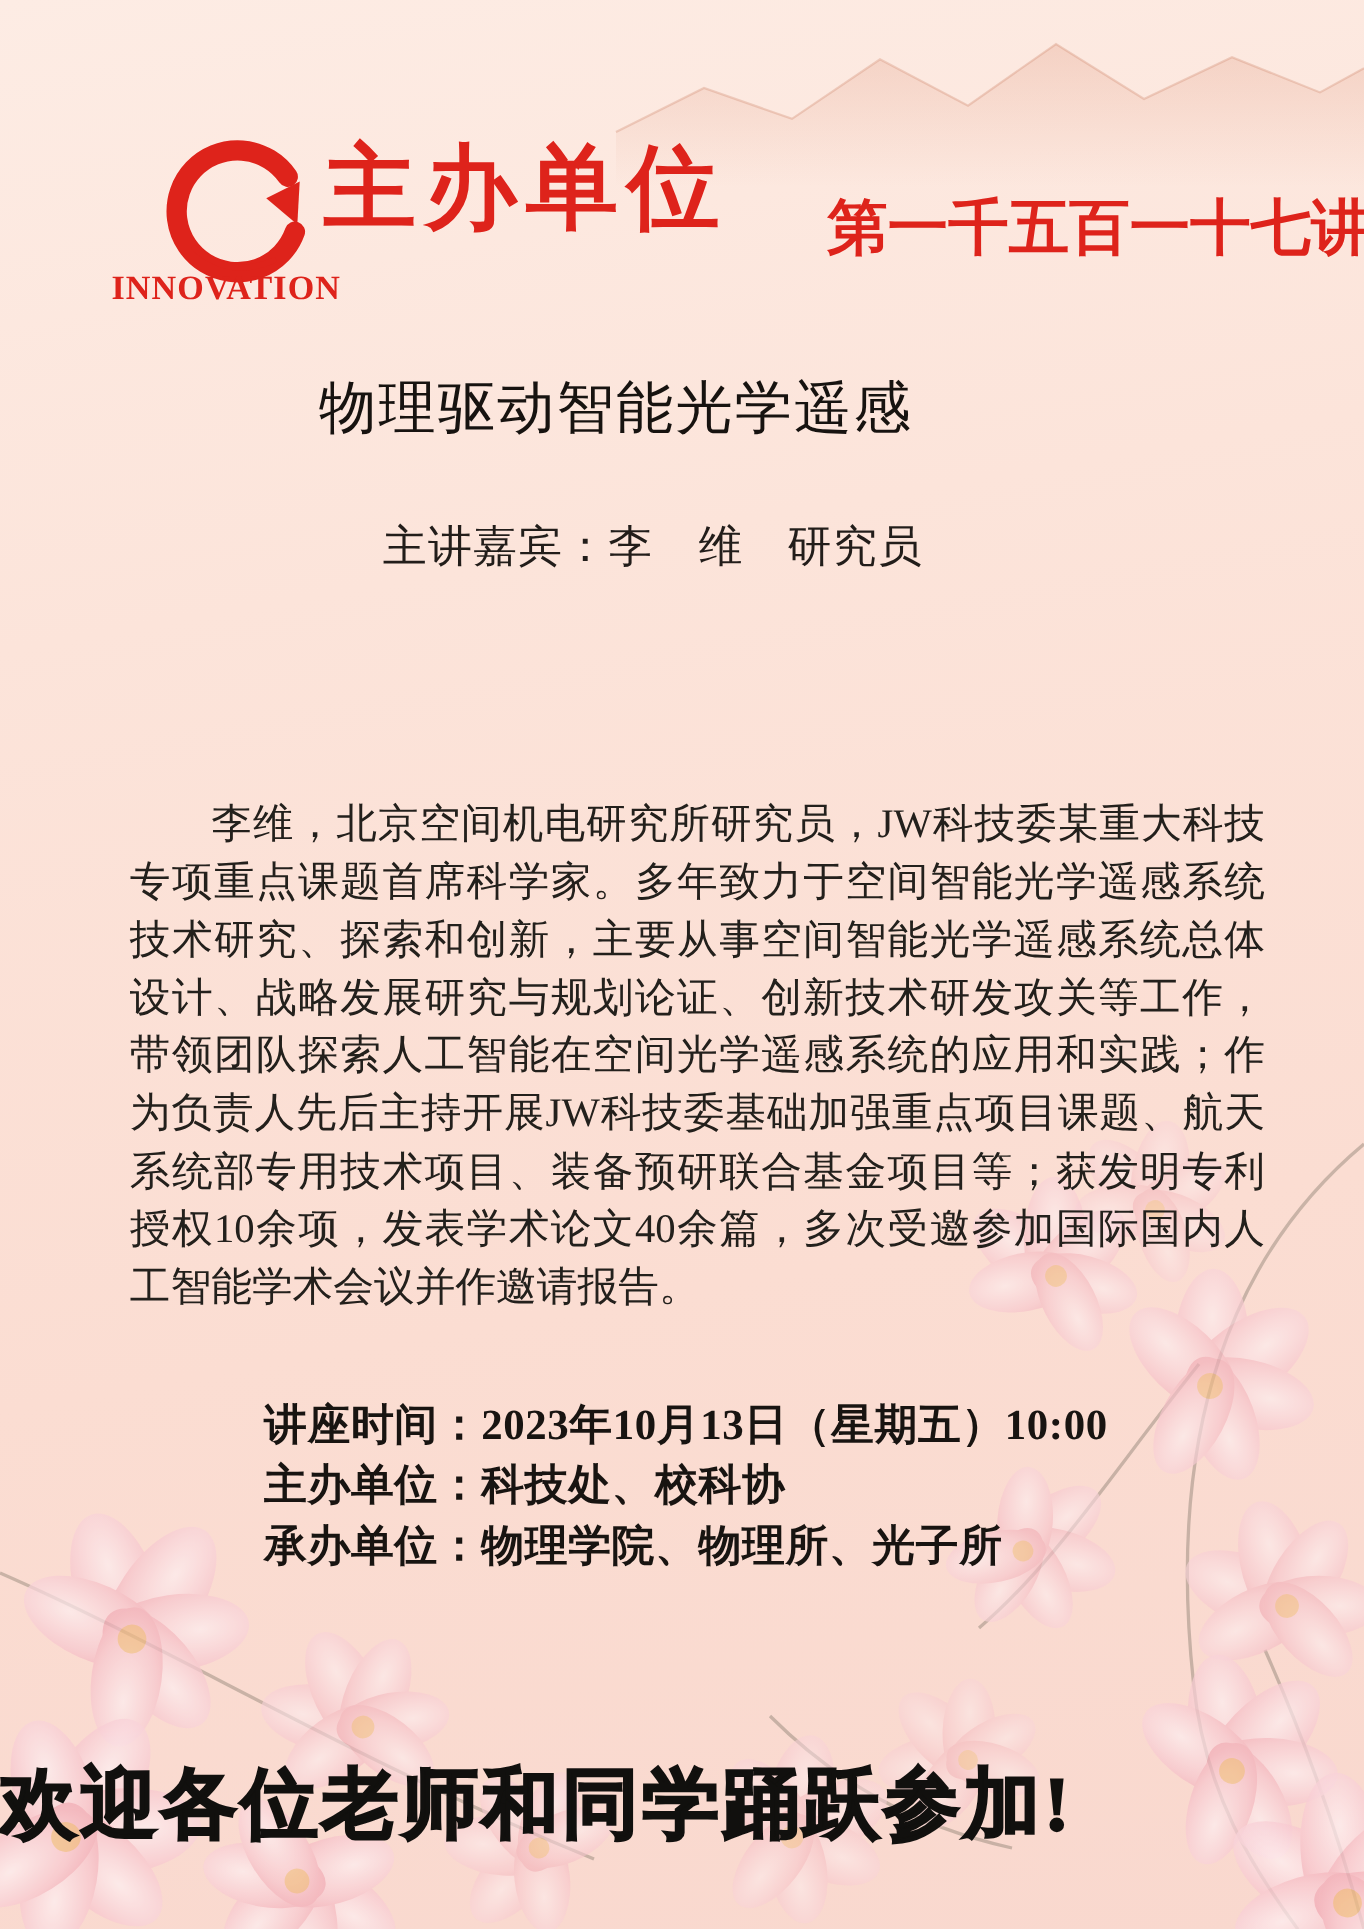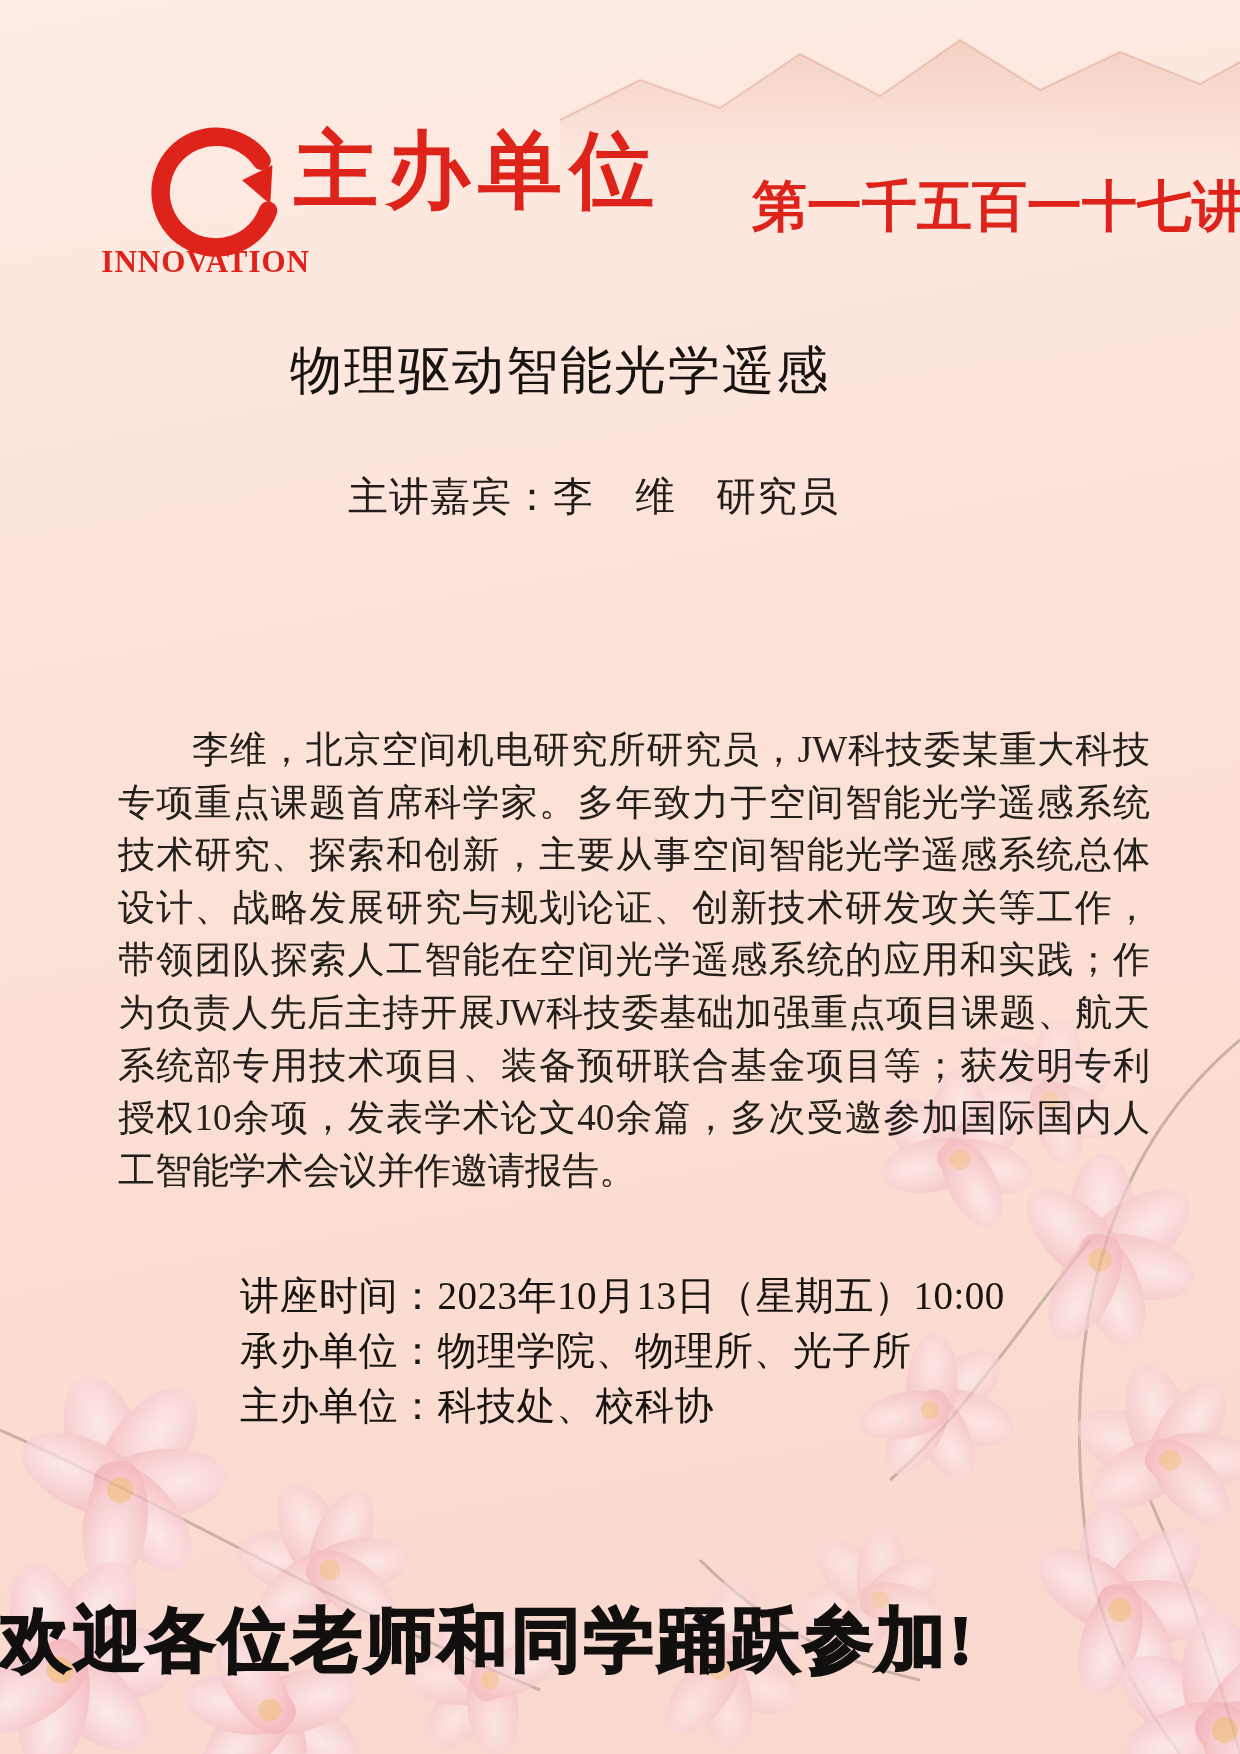--- a/index.html
+++ b/index.html
@@ -37,21 +37,21 @@
     font-size:40px;font-weight:400;line-height:54px;letter-spacing:1px;white-space:nowrap;
   }
   .person-title{margin-left:40px;}
   .bio{
     position:absolute;left:106px;top:712px;width:1032px;margin:12px;
     font-size:37px;line-height:52.6px;text-align:justify;text-justify:inter-ideograph;
     text-indent:2em;color:#23201c;
   }
   .details{
     position:absolute;left:240px;top:1268px;
-    font-size:39px;font-weight:400;letter-spacing:0.5px;white-space:nowrap;color:#181411;
+    font-size:39px;font-weight:700;letter-spacing:0.5px;white-space:nowrap;color:#181411;
   }
   .detail-row{line-height:55px;height:55px;}
   .welcome{
     position:absolute;left:0;top:1594px;width:1140px;text-align:left;
     font-size:70px;font-weight:900;letter-spacing:3px;color:#11100e;
     -webkit-text-stroke:2px #11100e;white-space:nowrap;
   }
 </style>
 </head>
 <body>
@@ -136,23 +136,23 @@
       </div>
     </div>
 
     <p class="bio">李维，北京空间机电研究所研究员，JW科技委某重大科技专项重点课题首席科学家。多年致力于空间智能光学遥感系统技术研究、探索和创新，主要从事空间智能光学遥感系统总体设计、战略发展研究与规划论证、创新技术研发攻关等工作，带领团队探索人工智能在空间光学遥感系统的应用和实践；作为负责人先后主持开展JW科技委基础加强重点项目课题、航天系统部专用技术项目、装备预研联合基金项目等；获发明专利授权10余项，发表学术论文40余篇，多次受邀参加国际国内人工智能学术会议并作邀请报告。</p>
 
     <div class="details">
       <div class="detail-row">
         <span>讲座时间：</span><span>2023年10月13日（星期五）10:00</span>
       </div>
       <div class="detail-row">
-        <span>承办单位：</span><span>物理学院、物理所、光子所</span>
+        <span>主办单位：</span><span>科技处、校科协</span>
       </div>
       <div class="detail-row">
-        <span>主办单位：</span><span>科技处、校科协</span>
+        <span>承办单位：</span><span>物理学院、物理所、光子所</span>
       </div>
     </div>
 
     <div class="welcome">欢迎各位老师和同学踊跃参加!</div>
 
   </div>
 </div>
 
 </body></html>

